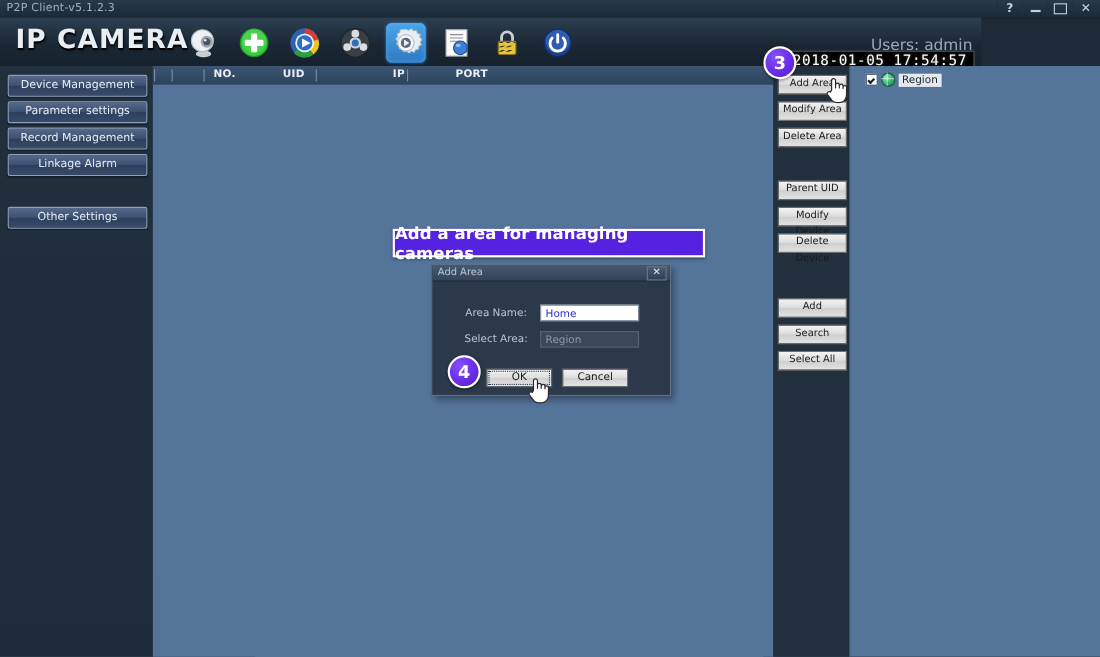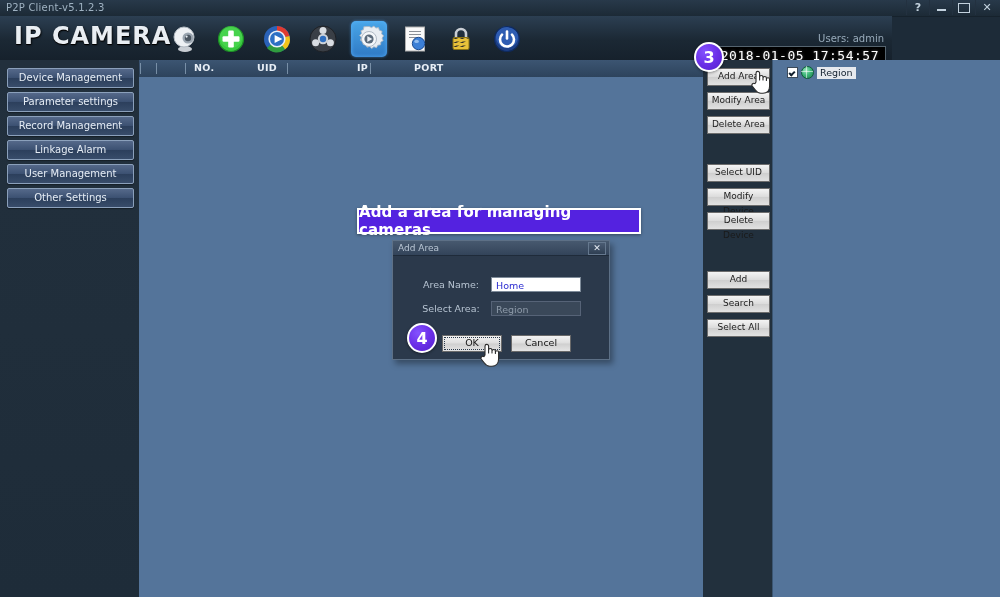--- a/index.html
+++ b/index.html
@@ -47,21 +47,21 @@
   }
   .toolbar{position:absolute;left:167px;top:3px;height:40px;display:flex;align-items:center;gap:10px;}
   .tbtn{width:36px;height:36px;position:relative;border-radius:5px;}
   .tbtn.selected{
     background:linear-gradient(180deg,#49a6e8 0%,#2f79c4 100%);
     box-shadow:0 0 4px rgba(90,180,255,.8) inset,0 0 3px rgba(80,170,255,.6);
   }
   .ico{position:absolute;left:3px;top:3px;width:30px;height:30px;}
 
   .userinfo{
-    position:absolute;right:8px;top:17px;font-size:10px;color:#98abbb;
+    position:absolute;right:8px;top:17px;font-size:14px;color:#98abbb;
   }
   .clock{
     position:absolute;right:6px;top:30px;
     background:#000;border:1px solid #55646f;
     color:#fff;font-family:"DejaVu Sans Mono","Liberation Mono",monospace;
     font-size:13px;letter-spacing:.5px;padding:1px 6px 2px 16px;
     text-shadow:0 0 3px rgba(255,255,255,.35);
   }
 
   
@@ -331,21 +331,20 @@
 
     <div class="userinfo">Users: admin</div>
     <div class="clock">2018-01-05 17:54:57</div>
   </div>
 
   <div class="sidebar">
     <div class="navbtn" style="top:8px">Device Management</div>
     <div class="navbtn" style="top:32px">Parameter settings</div>
     <div class="navbtn" style="top:56px">Record Management</div>
     <div class="navbtn" style="top:80px">Linkage Alarm</div>
-    <div class="navbtn" style="top:104px">User Management</div>
     <div class="navbtn" style="top:128px">Other Settings</div>
   </div>
 
   <div class="listpane">
     <div class="listhead">
       <div class="sep" style="left:1px"></div>
       <div class="col" style="left:20px">NO.</div>
       <div class="sep" style="left:17px"></div>
       <div class="sep" style="left:46px"></div>
       <div class="col" style="left:83px">UID</div>
@@ -355,21 +354,21 @@
       <div class="col" style="left:240px">PORT</div>
     </div>
     <div class="listbody"></div>
   </div>
 
   <div class="btnpanel">
     <div class="pbtn" style="top:8px">Add Area</div>
     <div class="pbtn" style="top:32px">Modify Area</div>
     <div class="pbtn" style="top:56px">Delete Area</div>
 
-    <div class="pbtn" style="top:104px">Select UID</div>
+    <div class="pbtn" style="top:104px">Parent UID</div>
     <div class="pbtn" style="top:128px">Modify Device</div>
     <div class="pbtn" style="top:152px">Delete Device</div>
 
     <div class="pbtn" style="top:211px">Add</div>
     <div class="pbtn" style="top:235px">Search</div>
     <div class="pbtn" style="top:259px">Select All</div>
   </div>
 
   <div class="treepane">
     <div class="treeitem">

